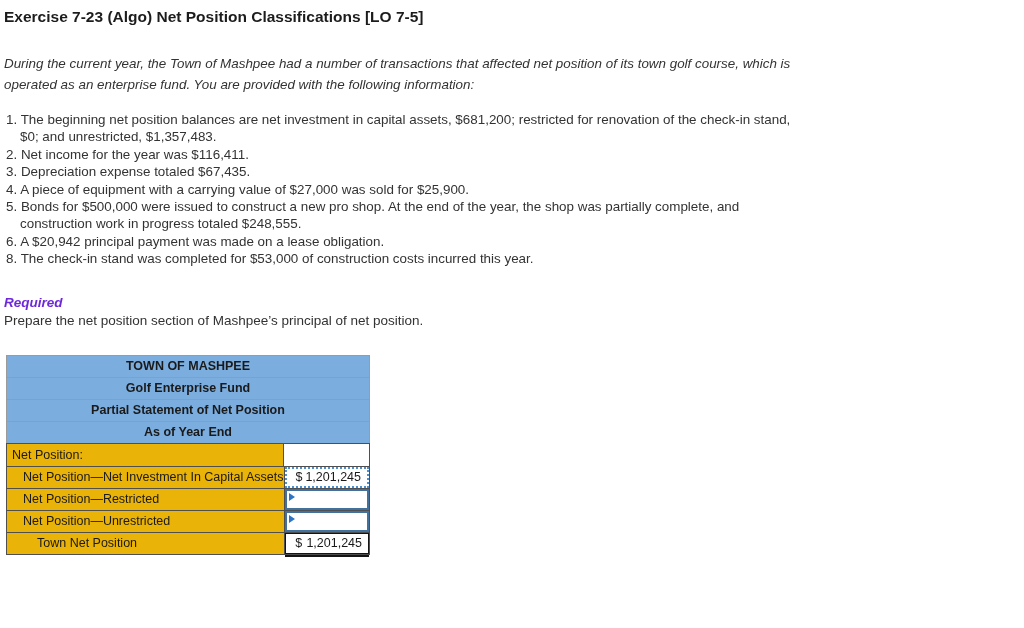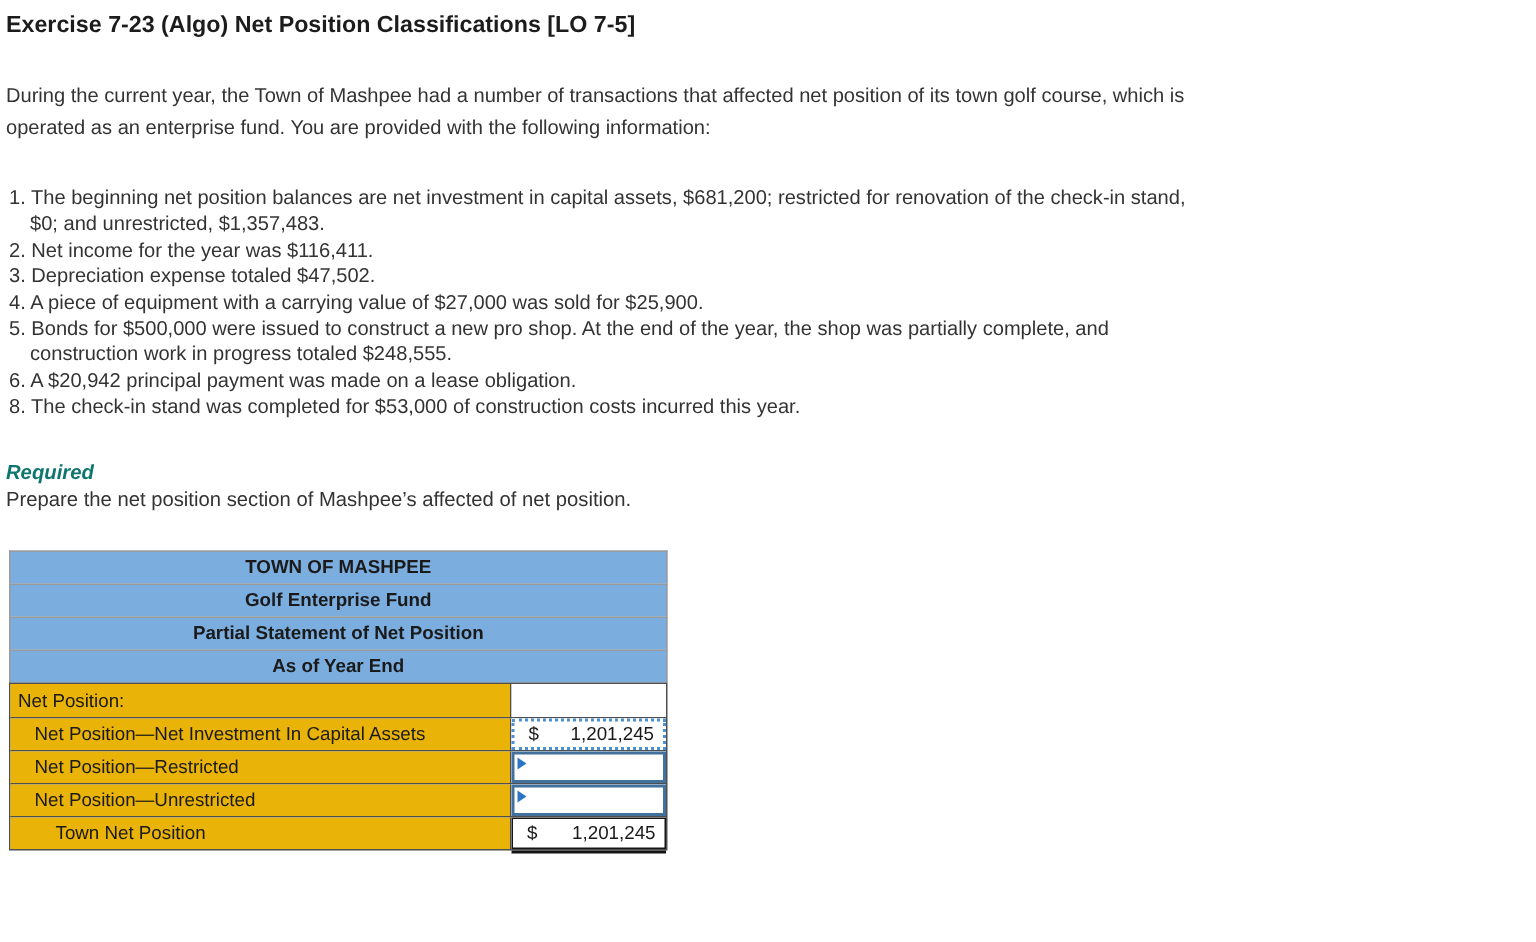--- a/index.html
+++ b/index.html
@@ -16,34 +16,34 @@
     width:1024px;height:628px;overflow:hidden;background:#fff;
     font-family:"Liberation Sans", sans-serif;color:#333;
   }
   .content{padding-left:4px;}
   .page-title{
     font-size:15.5px;font-weight:bold;color:#1c1c1c;
     margin:8px 0 0 0;line-height:18px;
   }
   .intro{
     margin:27px 0 0 0;font-size:13.4px;line-height:21px;
-    white-space:pre-line;color:#333;
+    white-space:pre-line;color:#333;font-style:italic;
   }
-  .tx-list{margin:28px 0 0 2px;font-size:13.4px;line-height:17.4px;color:#333;}
+  .tx-list{margin:16px 0 0 2px;font-size:13.4px;line-height:17.4px;color:#333;}
   .tx-item{padding-left:14px;text-indent:-14px;}
   .tx-item .num{display:inline;}
   .tx-item .txt{display:inline;white-space:pre-line;}
   .required-label{
     margin:26px 0 0 0;font-size:13.5px;line-height:18px;
-    font-weight:bold;font-style:italic;color:#0f766e;
+    font-weight:bold;font-style:italic;color:#6d28d9;
   }
   .required-text{margin:0;font-size:13.5px;line-height:18px;color:#333;}
 
   
-  .stmt{margin:25px 0 0 2px;width:439px;font-size:12.5px;color:#1a1a1a;}
+  .stmt{margin:25px 0 0 2px;width:364px;font-size:12.5px;color:#1a1a1a;}
   .hrow{
     height:22px;background:var(--header-blue);
     border:1px solid var(--grid-light);border-bottom:none;
     display:flex;align-items:center;justify-content:center;
     font-weight:bold;color:#1a1a1a;
   }
   .tbody{border:1px solid var(--grid-dark);}
   .brow{display:flex;height:22px;border-top:1px solid var(--grid-dark);}
   .brow:first-child{border-top:none;}
   .lbl{
@@ -79,30 +79,30 @@
 
   <h1 class="page-title">Exercise 7-23 (Algo) Net Position Classifications [LO 7-5]</h1>
 
   <p class="intro">During the current year, the Town of Mashpee had a number of transactions that affected net position of its town golf course, which is
 operated as an enterprise fund. You are provided with the following information:</p>
 
   <div class="tx-list">
     <div class="tx-item"><span class="num">1.</span> <span class="txt">The beginning net position balances are net investment in capital assets, $681,200; restricted for renovation of the check-in stand,
 $0; and unrestricted, $1,357,483.</span></div>
     <div class="tx-item"><span class="num">2.</span> <span class="txt">Net income for the year was $116,411.</span></div>
-    <div class="tx-item"><span class="num">3.</span> <span class="txt">Depreciation expense totaled $47,502.</span></div>
+    <div class="tx-item"><span class="num">3.</span> <span class="txt">Depreciation expense totaled $67,435.</span></div>
     <div class="tx-item"><span class="num">4.</span> <span class="txt">A piece of equipment with a carrying value of $27,000 was sold for $25,900.</span></div>
     <div class="tx-item"><span class="num">5.</span> <span class="txt">Bonds for $500,000 were issued to construct a new pro shop. At the end of the year, the shop was partially complete, and
 construction work in progress totaled $248,555.</span></div>
     <div class="tx-item"><span class="num">6.</span> <span class="txt">A $20,942 principal payment was made on a lease obligation.</span></div>
     <div class="tx-item"><span class="num">8.</span> <span class="txt">The check-in stand was completed for $53,000 of construction costs incurred this year.</span></div>
   </div>
 
   <p class="required-label">Required</p>
-  <p class="required-text">Prepare the net position section of Mashpee’s affected of net position.</p>
+  <p class="required-text">Prepare the net position section of Mashpee’s principal of net position.</p>
 
   <div class="stmt">
     <div class="hrow">TOWN OF MASHPEE</div>
     <div class="hrow">Golf Enterprise Fund</div>
     <div class="hrow">Partial Statement of Net Position</div>
     <div class="hrow">As of Year End</div>
 
     <div class="tbody">
 
       <div class="brow">

